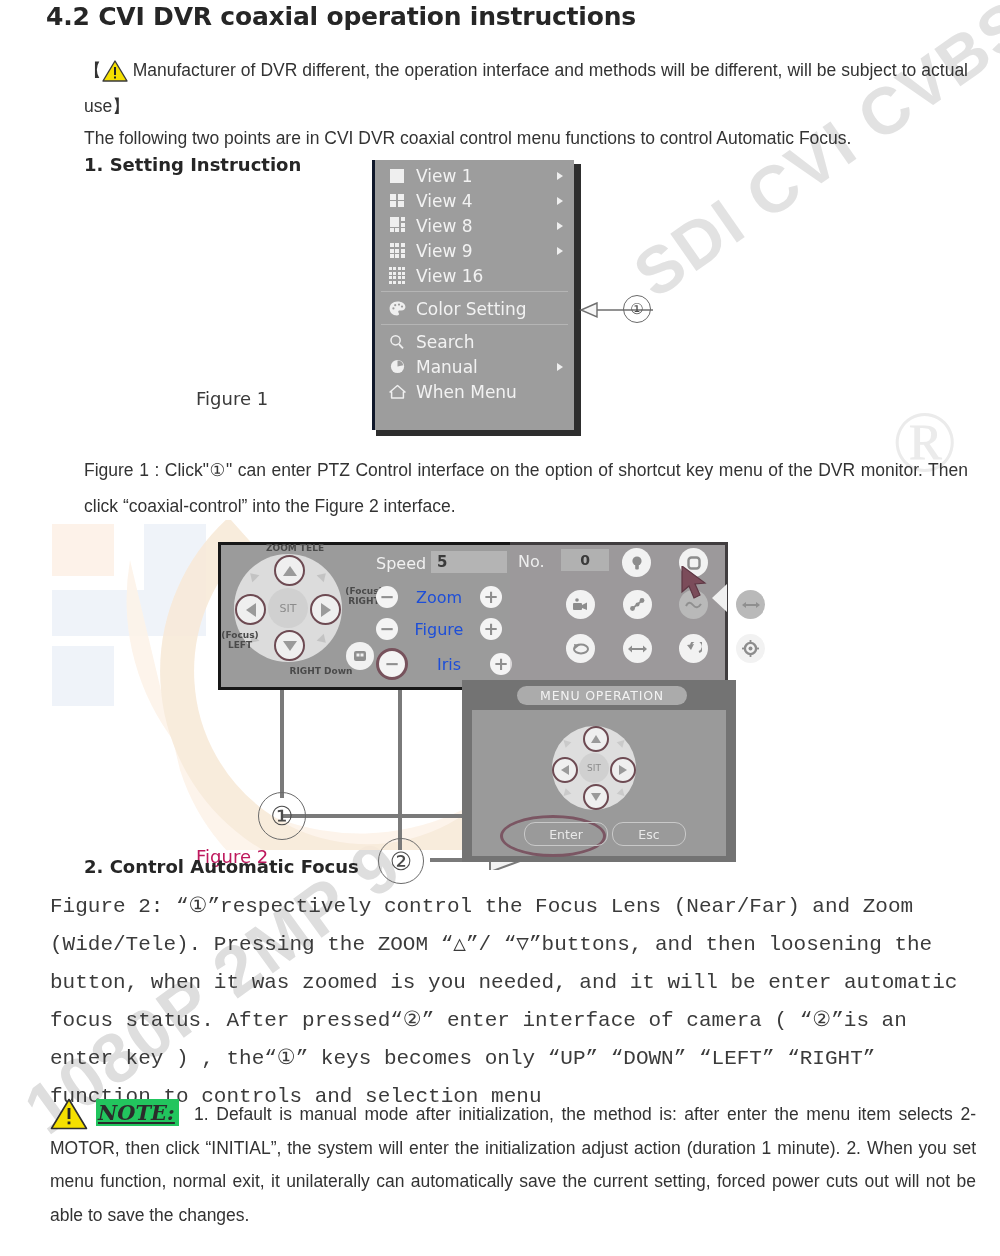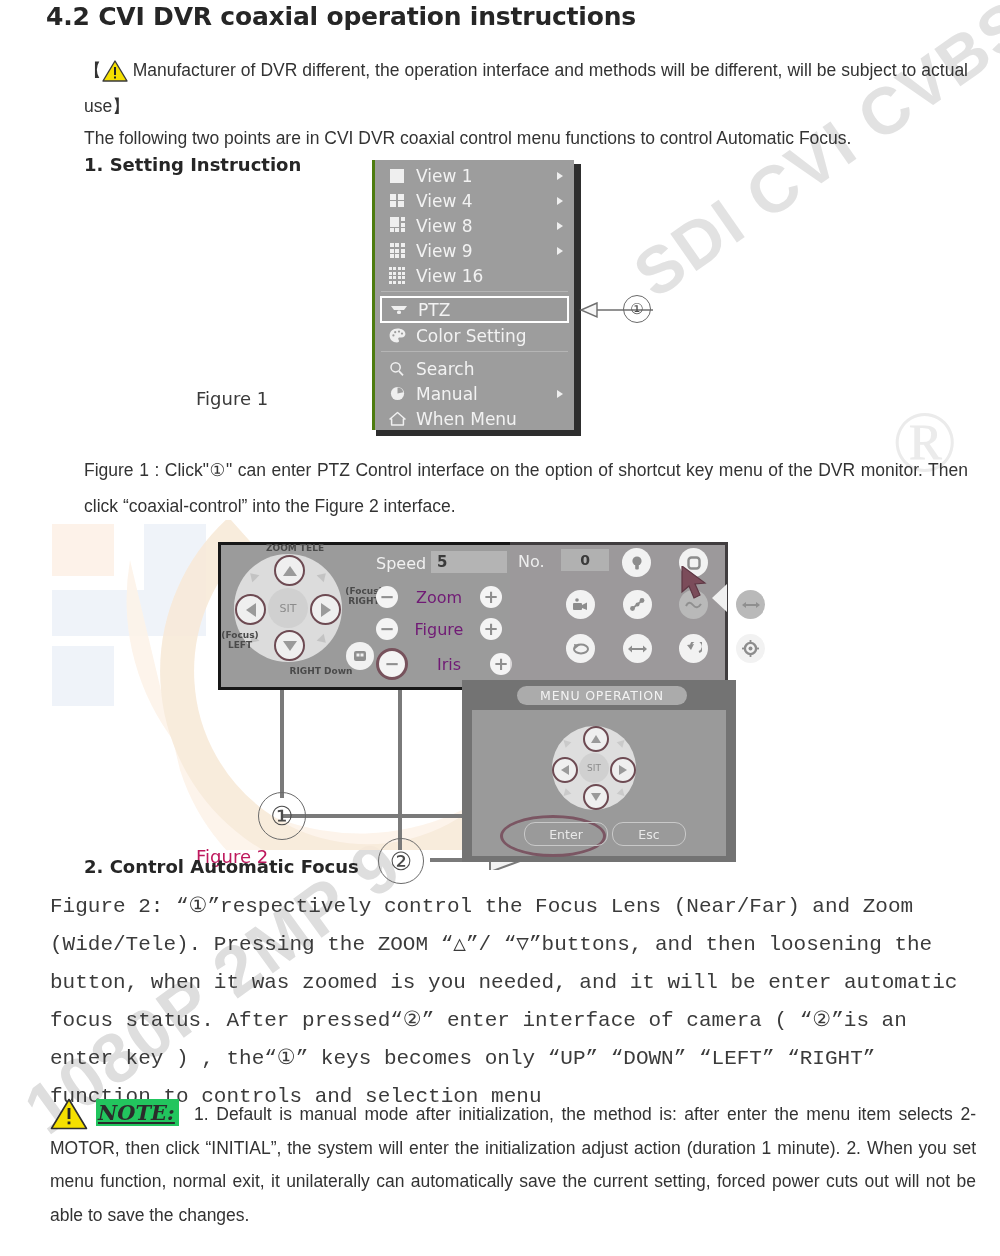--- a/index.html
+++ b/index.html
@@ -171,21 +171,21 @@
     position: absolute;
     left: 4px; top: 4px;
     width: 205px; height: 272px;
     background: #2e2e2e;
   }
   .menu-box {
     position: absolute;
     left: 0; top: 0;
     width: 202px; height: 270px;
     background: #9d9d9d;
-    border-left: 3px solid #4d7c0f;
+    border-left: 3px solid #0f172a;
     box-sizing: border-box;
     padding-top: 3px;
   }
   .menu-item {
     display: flex;
     align-items: center;
     height: 25px;
     padding-left: 11px;
     color: #f2f2f2;
     font-size: 17px;
@@ -345,21 +345,21 @@
     width: 22px; height: 22px; border-radius: 50%;
     background: #f4f4f4;
     display: flex; align-items: center; justify-content: center;
     color: #8f8f8f; font-size: 18px; font-weight: bold;
     font-family: "DejaVu Sans", sans-serif;
     line-height: 1;
   }
   .pm-name {
     width: 82px;
     text-align: center;
-    color: #701a75;
+    color: #1d4ed8;
     font-size: 16px;
     font-family: "DejaVu Sans", sans-serif;
   }
   .pm-btn.hl { border: 3px solid #77525c; width: 26px; height: 26px; }
   .prs-btn {
     position: absolute;
     left: 128px; top: 100px;
     width: 28px; height: 28px; border-radius: 50%;
     background: #f1f1f1;
     display: flex; align-items: center; justify-content: center;
@@ -595,29 +595,20 @@
               <i></i>
               <i></i>
               <i></i>
             </span>
           </span>
         <span class="mi-label">View 16</span>
       </div>
 
       <div class="menu-sep"></div>
 
-      <div class="menu-item selected">
-        <span class="mi-ico">
-          <svg width="18" height="13" viewBox="0 0 18 13">
-              <path d="M1 3 h16 l-3 4 h-10 Z" fill="#efefef"></path>
-              <rect x="7" y="7.5" width="4" height="3.5" rx="1.5" fill="#efefef"></rect>
-            </svg>
-        </span>
-        <span class="mi-label">PTZ</span>
-      </div>
 
       <div class="menu-item">
         <span class="mi-ico">
           <svg width="17" height="15" viewBox="0 0 17 15">
               <path d="M8.5 0.6 C3.8 0.6 0.6 3.6 0.6 7.4 C0.6 11.2 3.6 14.4 8 14.4 C9.6 14.4 10 13.6 10 12.9 C10 11.9 9.2 11.6 9.2 10.7 C9.2 9.9 9.9 9.4 10.8 9.4 L12.4 9.4 C14.8 9.4 16.4 8 16.4 6 C16.4 2.8 12.8 0.6 8.5 0.6 Z" fill="#efefef"></path>
               <circle cx="4.4" cy="7.4" r="1.1" fill="#9d9d9d"></circle>
               <circle cx="6.2" cy="4.2" r="1.1" fill="#9d9d9d"></circle>
               <circle cx="10" cy="3.6" r="1.1" fill="#9d9d9d"></circle>
               <circle cx="13" cy="5.6" r="1.1" fill="#9d9d9d"></circle>
             </svg>

